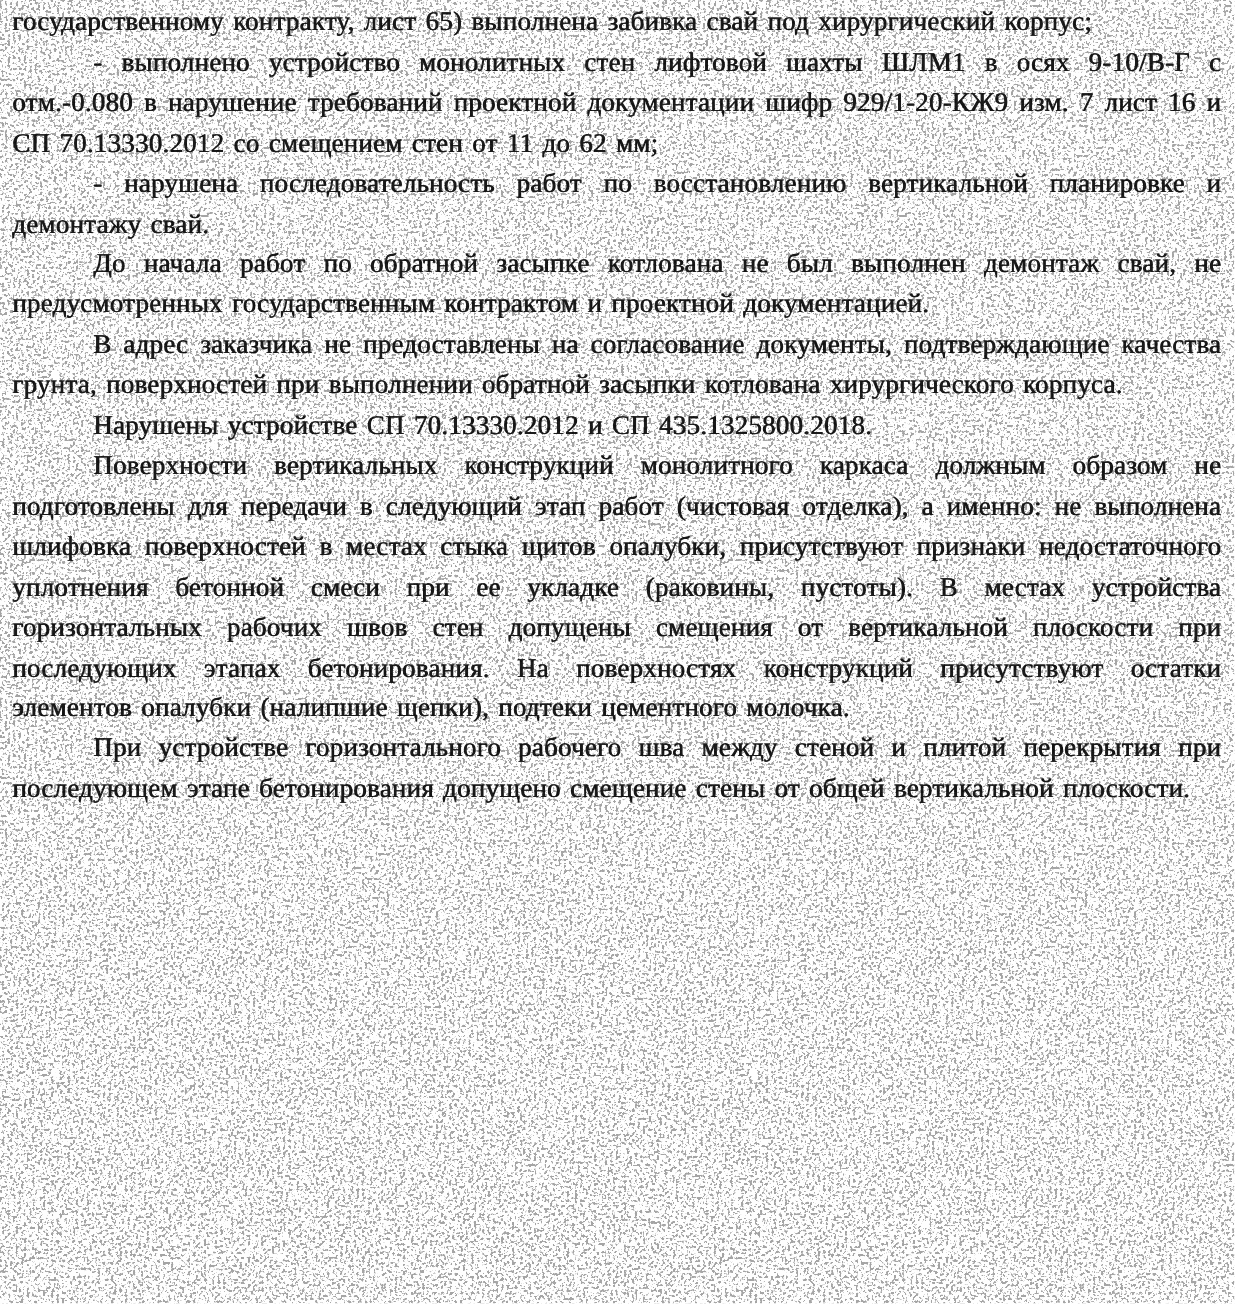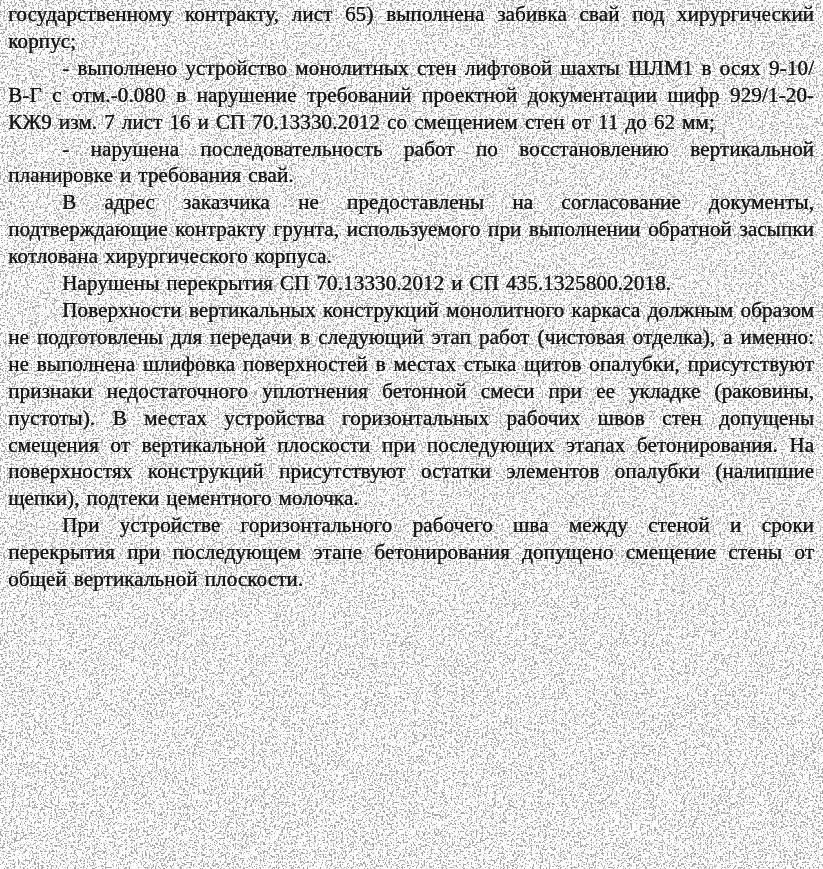--- a/index.html
+++ b/index.html
@@ -21,21 +21,21 @@
     color: #1b1b1b;
   }
   .text-block {
     position: absolute;
     top: 1px;
     left: 8px;
     width: 806px;
   }
   .para {
     margin: 0;
-    font-size: 21px;
+    font-size: 18px;
     line-height: 26.9px;
     text-align: justify;
     text-align-last: left;
     letter-spacing: 0.15px;
     word-spacing: 1.5px;
     
     text-shadow: 0.45px 0 0 currentColor;
   }
   .para.indent {
     text-indent: 54px;
@@ -51,25 +51,26 @@
   }
 </style>
 </head>
 <body>
 
 <div class="page">
   <div class="text-block">
 
   <p class="para">государственному контракту, лист 65) выполнена забивка свай под хирургический корпус;</p>
       <p class="para indent">- выполнено устройство монолитных стен лифтовой шахты ШЛМ1 в осях 9-10/В-Г с отм.-0.080 в нарушение требований проектной документации шифр 929/1-20-КЖ9 изм. 7 лист 16 и СП 70.13330.2012 со смещением стен от 11 до 62 мм;</p>
-      <p class="para indent">- нарушена последовательность работ по восстановлению вертикальной планировке и требования свай.</p>
-      <p class="para indent">В адрес заказчика не предоставлены на согласование документы, подтверждающие контракту грунта, используемого при выполнении обратной засыпки котлована хирургического корпуса.</p>
-      <p class="para indent">Нарушены перекрытия СП 70.13330.2012 и СП 435.1325800.2018.</p>
+      <p class="para indent">- нарушена последовательность работ по восстановлению вертикальной планировке и демонтажу свай.</p>
+      <p class="para indent">До начала работ по обратной засыпке котлована не был выполнен демонтаж свай, не предусмотренных государственным контрактом и проектной документацией.</p>
+      <p class="para indent">В адрес заказчика не предоставлены на согласование документы, подтверждающие качества грунта, поверхностей при выполнении обратной засыпки котлована хирургического корпуса.</p>
+      <p class="para indent">Нарушены устройстве СП 70.13330.2012 и СП 435.1325800.2018.</p>
       <p class="para indent">Поверхности вертикальных конструкций монолитного каркаса должным образом не подготовлены для передачи в следующий этап работ (чистовая отделка), а именно: не выполнена шлифовка поверхностей в местах стыка щитов опалубки, присутствуют признаки недостаточного уплотнения бетонной смеси при ее укладке (раковины, пустоты). В местах устройства горизонтальных рабочих швов стен допущены смещения от вертикальной плоскости при последующих этапах бетонирования.  На поверхностях конструкций присутствуют остатки элементов опалубки (налипшие щепки), подтеки цементного молочка.</p>
-      <p class="para indent">При устройстве горизонтального рабочего шва между стеной и сроки перекрытия при последующем этапе бетонирования допущено смещение стены от общей вертикальной плоскости.</p>
+      <p class="para indent">При устройстве горизонтального рабочего шва между стеной и плитой перекрытия при последующем этапе бетонирования допущено смещение стены от общей вертикальной плоскости.</p>
     </div>
 
   <svg class="noise-overlay" width="823" height="869" xmlns="http://www.w3.org/2000/svg">
     <filter id="speckle" x="0" y="0" width="100%" height="100%">
       <feTurbulence type="fractalNoise" baseFrequency="0.55" numOctaves="2" seed="13" result="n"></feTurbulence>
       <feColorMatrix in="n" type="matrix" values="0 0 0 0 0
                 0 0 0 0 0
                 0 0 0 0 0
                 7 7 7 0 -11"></feColorMatrix>
     </filter>

